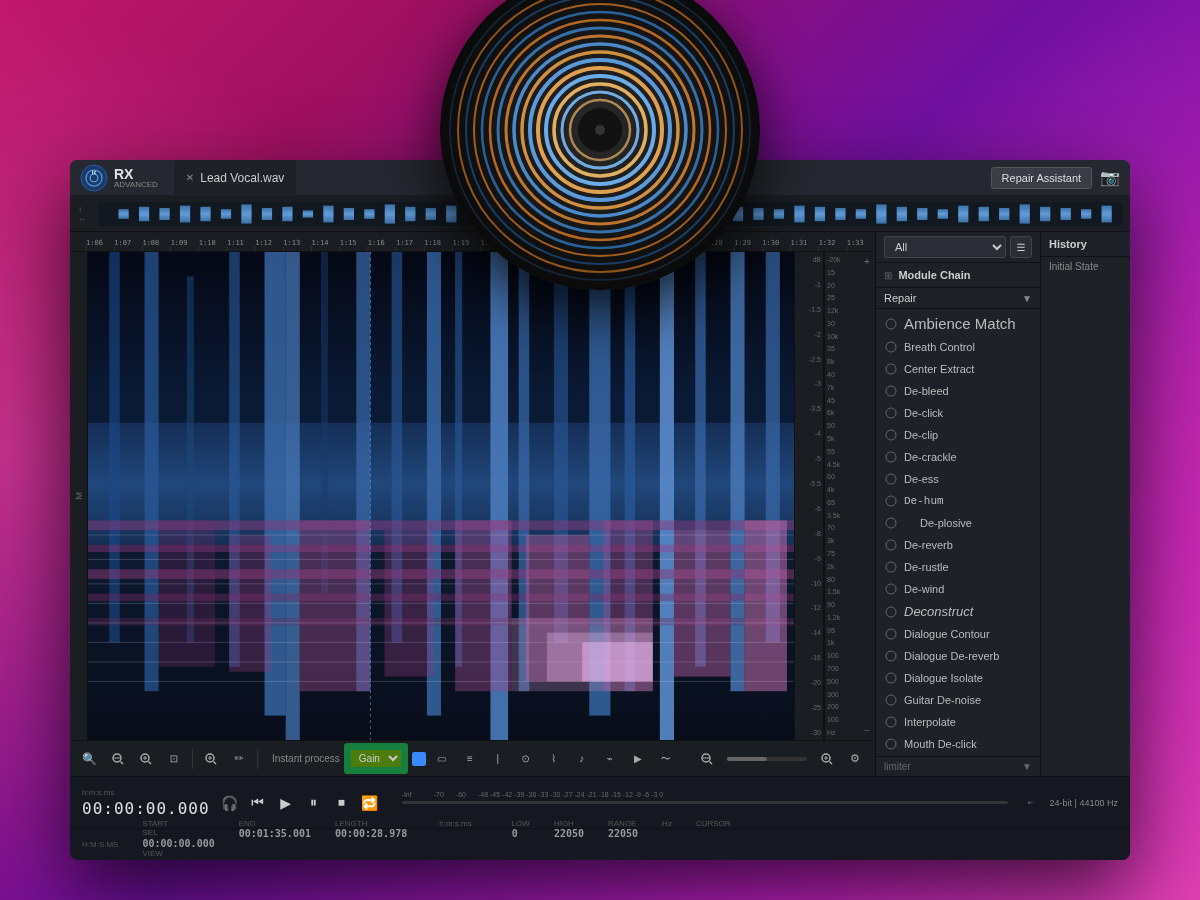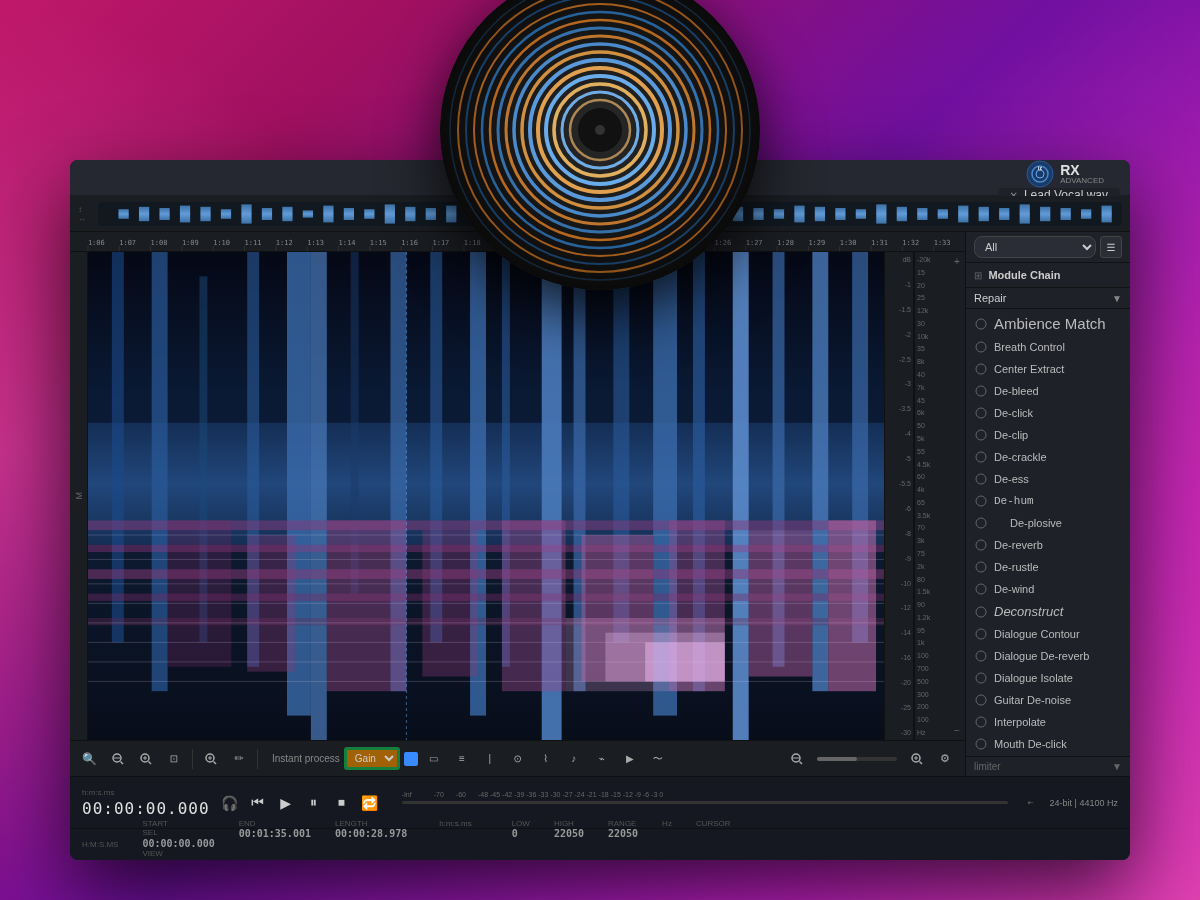--- a/index.html
+++ b/index.html
@@ -60,25 +60,24 @@
       flex-direction: column;
       overflow: hidden;
       z-index: 10;
     }
 
     
     .title-bar {
       height: 36px;
       background: #252830;
       display: flex;
-      align-items: flex-end;
+      align-items: center;
       padding: 0 10px;
       border-bottom: 1px solid #1a1d22;
       flex-shrink: 0;
-      flex-direction: column;
     }
 
     .title-bar-logo {
       display: flex;
       align-items: center;
       gap: 6px;
       margin-right: 16px;
     }
 
     .logo-icon {
@@ -218,21 +217,21 @@
       gap: 4px;
     }
 
     .panel-select {
       flex: 1;
       background: #2a2d35;
       border: 1px solid #444;
       color: #ccc;
       font-size: 11px;
       padding: 3px 6px;
-      border-radius: 8px;
+      border-radius: 2px;
     }
 
     .panel-icon-btn {
       width: 22px;
       height: 22px;
       background: #2a2d35;
       border: 1px solid #444;
       color: #ccc;
       font-size: 10px;
       display: flex;
@@ -378,22 +377,22 @@
       gap: 4px;
       margin-left: 8px;
     }
 
     .instant-label {
       font-size: 10px;
       color: #888;
     }
 
     .instant-select {
-      background: #a16207;
-      border: 3px solid #15803d;
+      background: #4d7c0f;
+      border: 7px solid #15803d;
       color: #ccc;
       font-size: 10px;
       padding: 2px 4px;
       border-radius: 3px;
     }
 
     
     .playback-bar {
       height: 52px;
       background: #151820;
@@ -1097,20 +1096,24 @@
         </span>
 
       </div>
         </div>
       <div class="panel-bottom">
         <span>limiter</span>
         <span style="float:right; cursor:pointer;">▼</span>
       </div>
     </div>
 
+    <div class="history-panel">
+      <div class="history-header">History</div>
+      <div class="history-item">Initial State</div>
+    </div>
   </div>
 
   <div class="playback-bar">
     <div style="display:flex; flex-direction:column; gap:2px;">
       <span style="font-size:8px; color:#555;">h:m:s.ms</span>
       <span class="time-display">00:00:00.000</span>
     </div>
     <div class="playback-controls">
       <button class="play-btn">🎧</button>
       <button class="play-btn">⏮</button>

